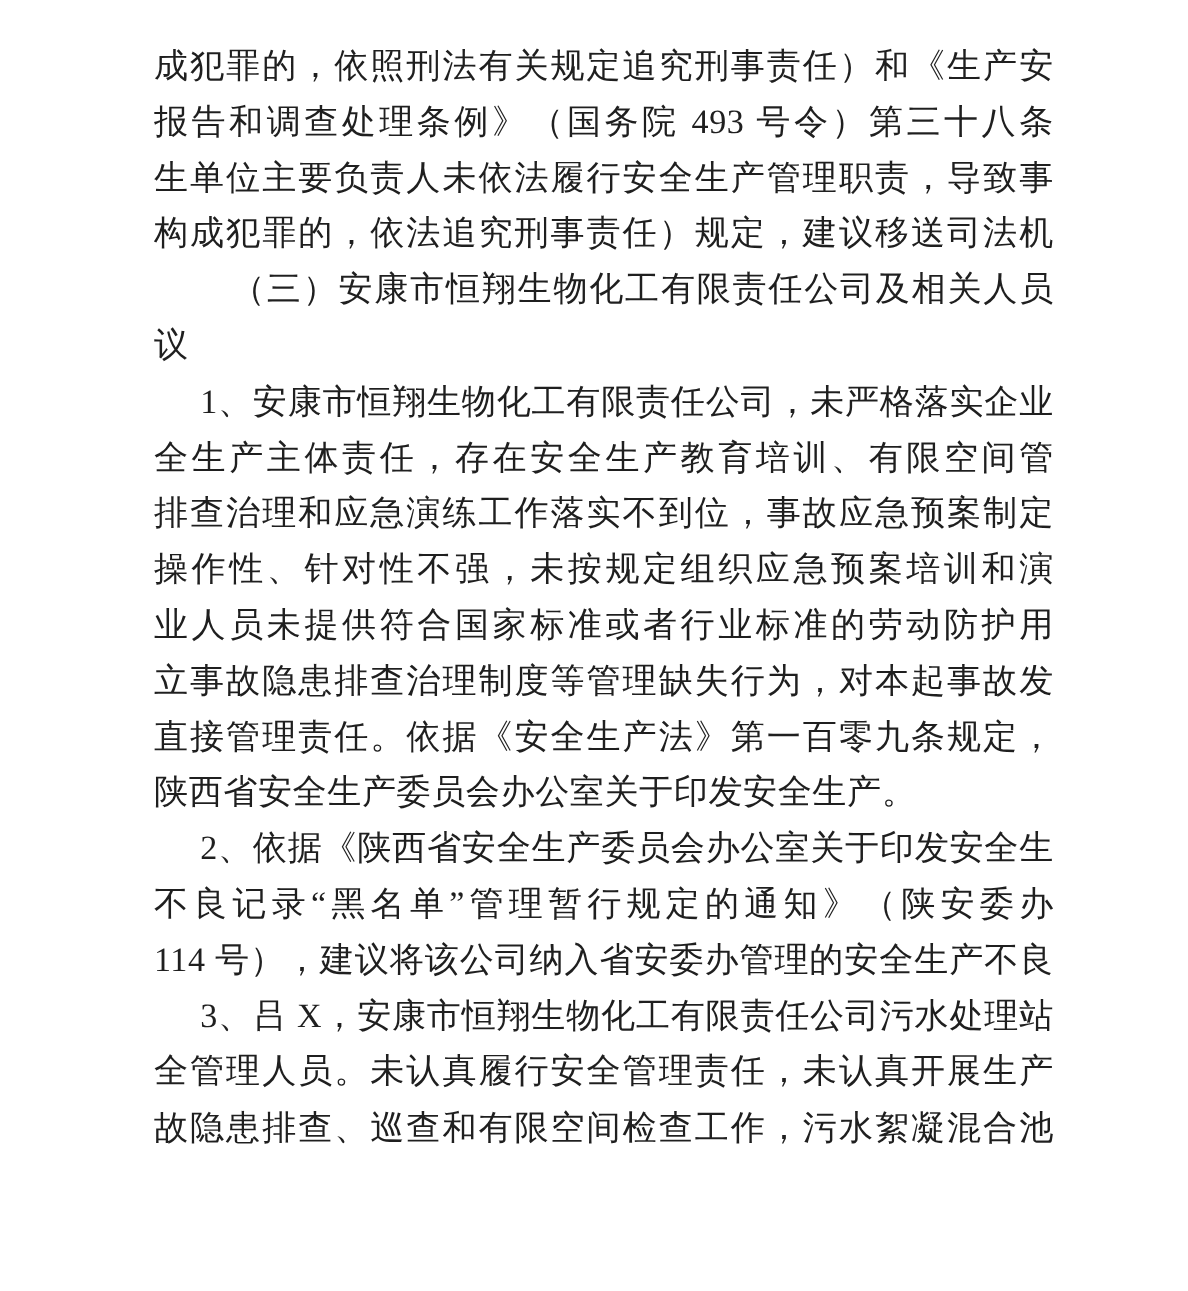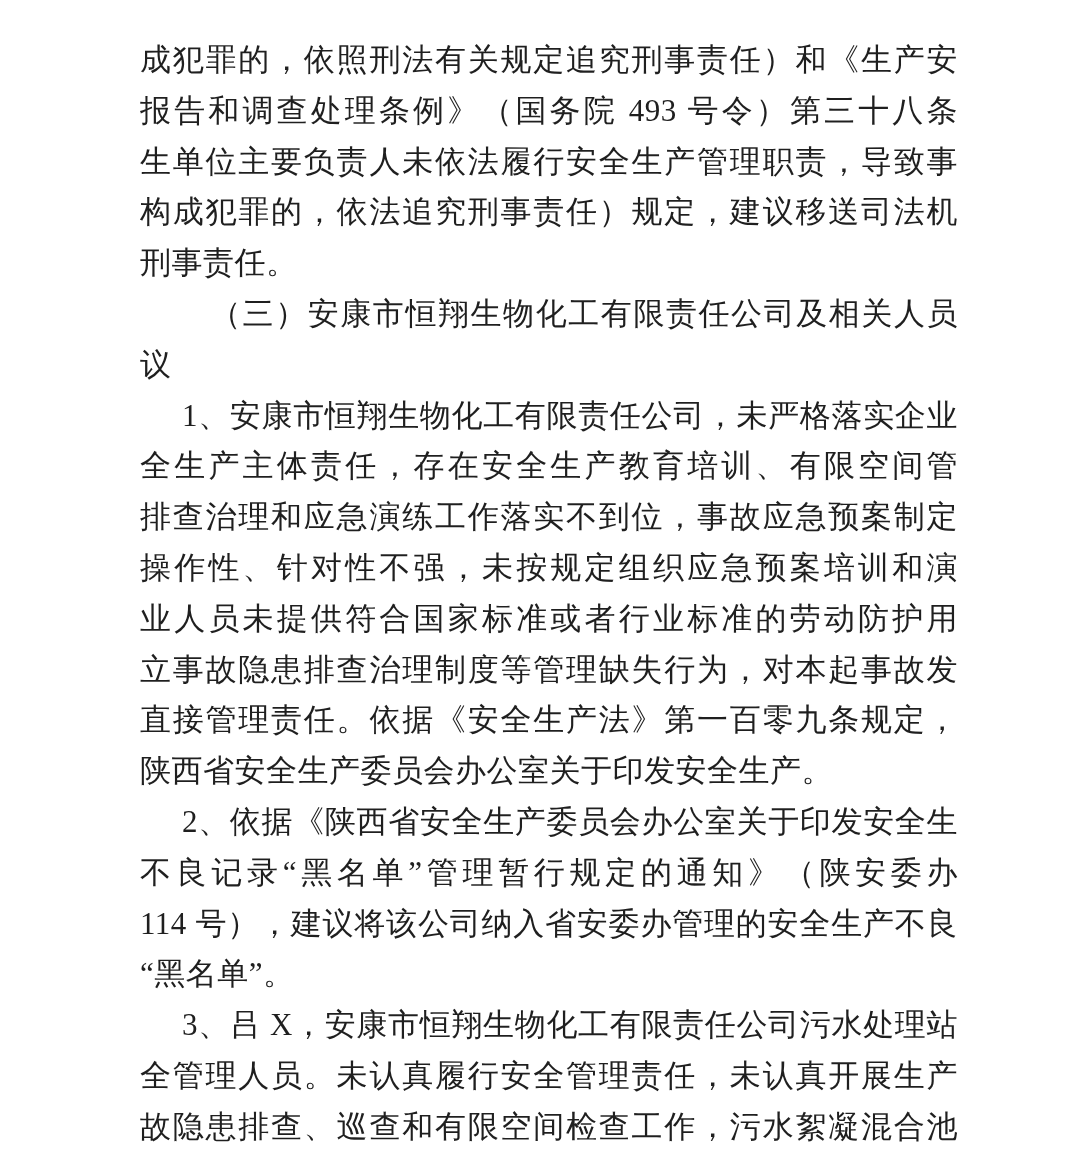--- a/index.html
+++ b/index.html
@@ -54,32 +54,30 @@
 </style>
 </head>
 <body>
 
 <div class="page" style="background: rgb(255, 255, 255);">
   <div class="textcol" style="color: rgb(31, 31, 31);">
     <div class="ln">成犯罪的，依照刑法有关规定追究刑事责任）和《生产安全事故</div>
     <div class="ln">报告和调查处理条例》（国务院 493 号令）第三十八条（事故发</div>
     <div class="ln">生单位主要负责人未依法履行安全生产管理职责，导致事故发生，</div>
     <div class="ln">构成犯罪的，依法追究刑事责任）规定，建议移送司法机关追究</div>
-    <div class="ln end">刑事责任。</div>
     <div class="ln ind-head">（三）安康市恒翔生物化工有限责任公司及相关人员处理建</div>
     <div class="ln end">议</div>
     <div class="ln ind-num">1、安康市恒翔生物化工有限责任公司，未严格落实企业安</div>
     <div class="ln">全生产主体责任，存在安全生产教育培训、有限空间管理、隐患</div>
     <div class="ln">排查治理和应急演练工作落实不到位，事故应急预案制定简单、</div>
     <div class="ln">操作性、针对性不强，未按规定组织应急预案培训和演练，为从</div>
     <div class="ln">业人员未提供符合国家标准或者行业标准的劳动防护用品、未建</div>
     <div class="ln">立事故隐患排查治理制度等管理缺失行为，对本起事故发生负有</div>
     <div class="ln">直接管理责任。依据《安全生产法》第一百零九条规定，建议给</div>
     <div class="ln end">陕西省安全生产委员会办公室关于印发安全生产。</div>
     <div class="ln ind-num">2、依据《陕西省安全生产委员会办公室关于印发安全生产</div>
     <div class="ln">不良记录“黑名单”管理暂行规定的通知》（陕安委办〔2016〕</div>
     <div class="ln">114 号），建议将该公司纳入省安委办管理的安全生产不良记录</div>
-    <div class="ln end">“黑名单”。</div>
     <div class="ln ind-num">3、吕 X，安康市恒翔生物化工有限责任公司污水处理站安</div>
     <div class="ln">全管理人员。未认真履行安全管理责任，未认真开展生产安全事</div>
     <div class="ln">故隐患排查、巡查和有限空间检查工作，污水絮凝混合池帘子未</div>
   </div>
 </div>
 
 </body></html>

